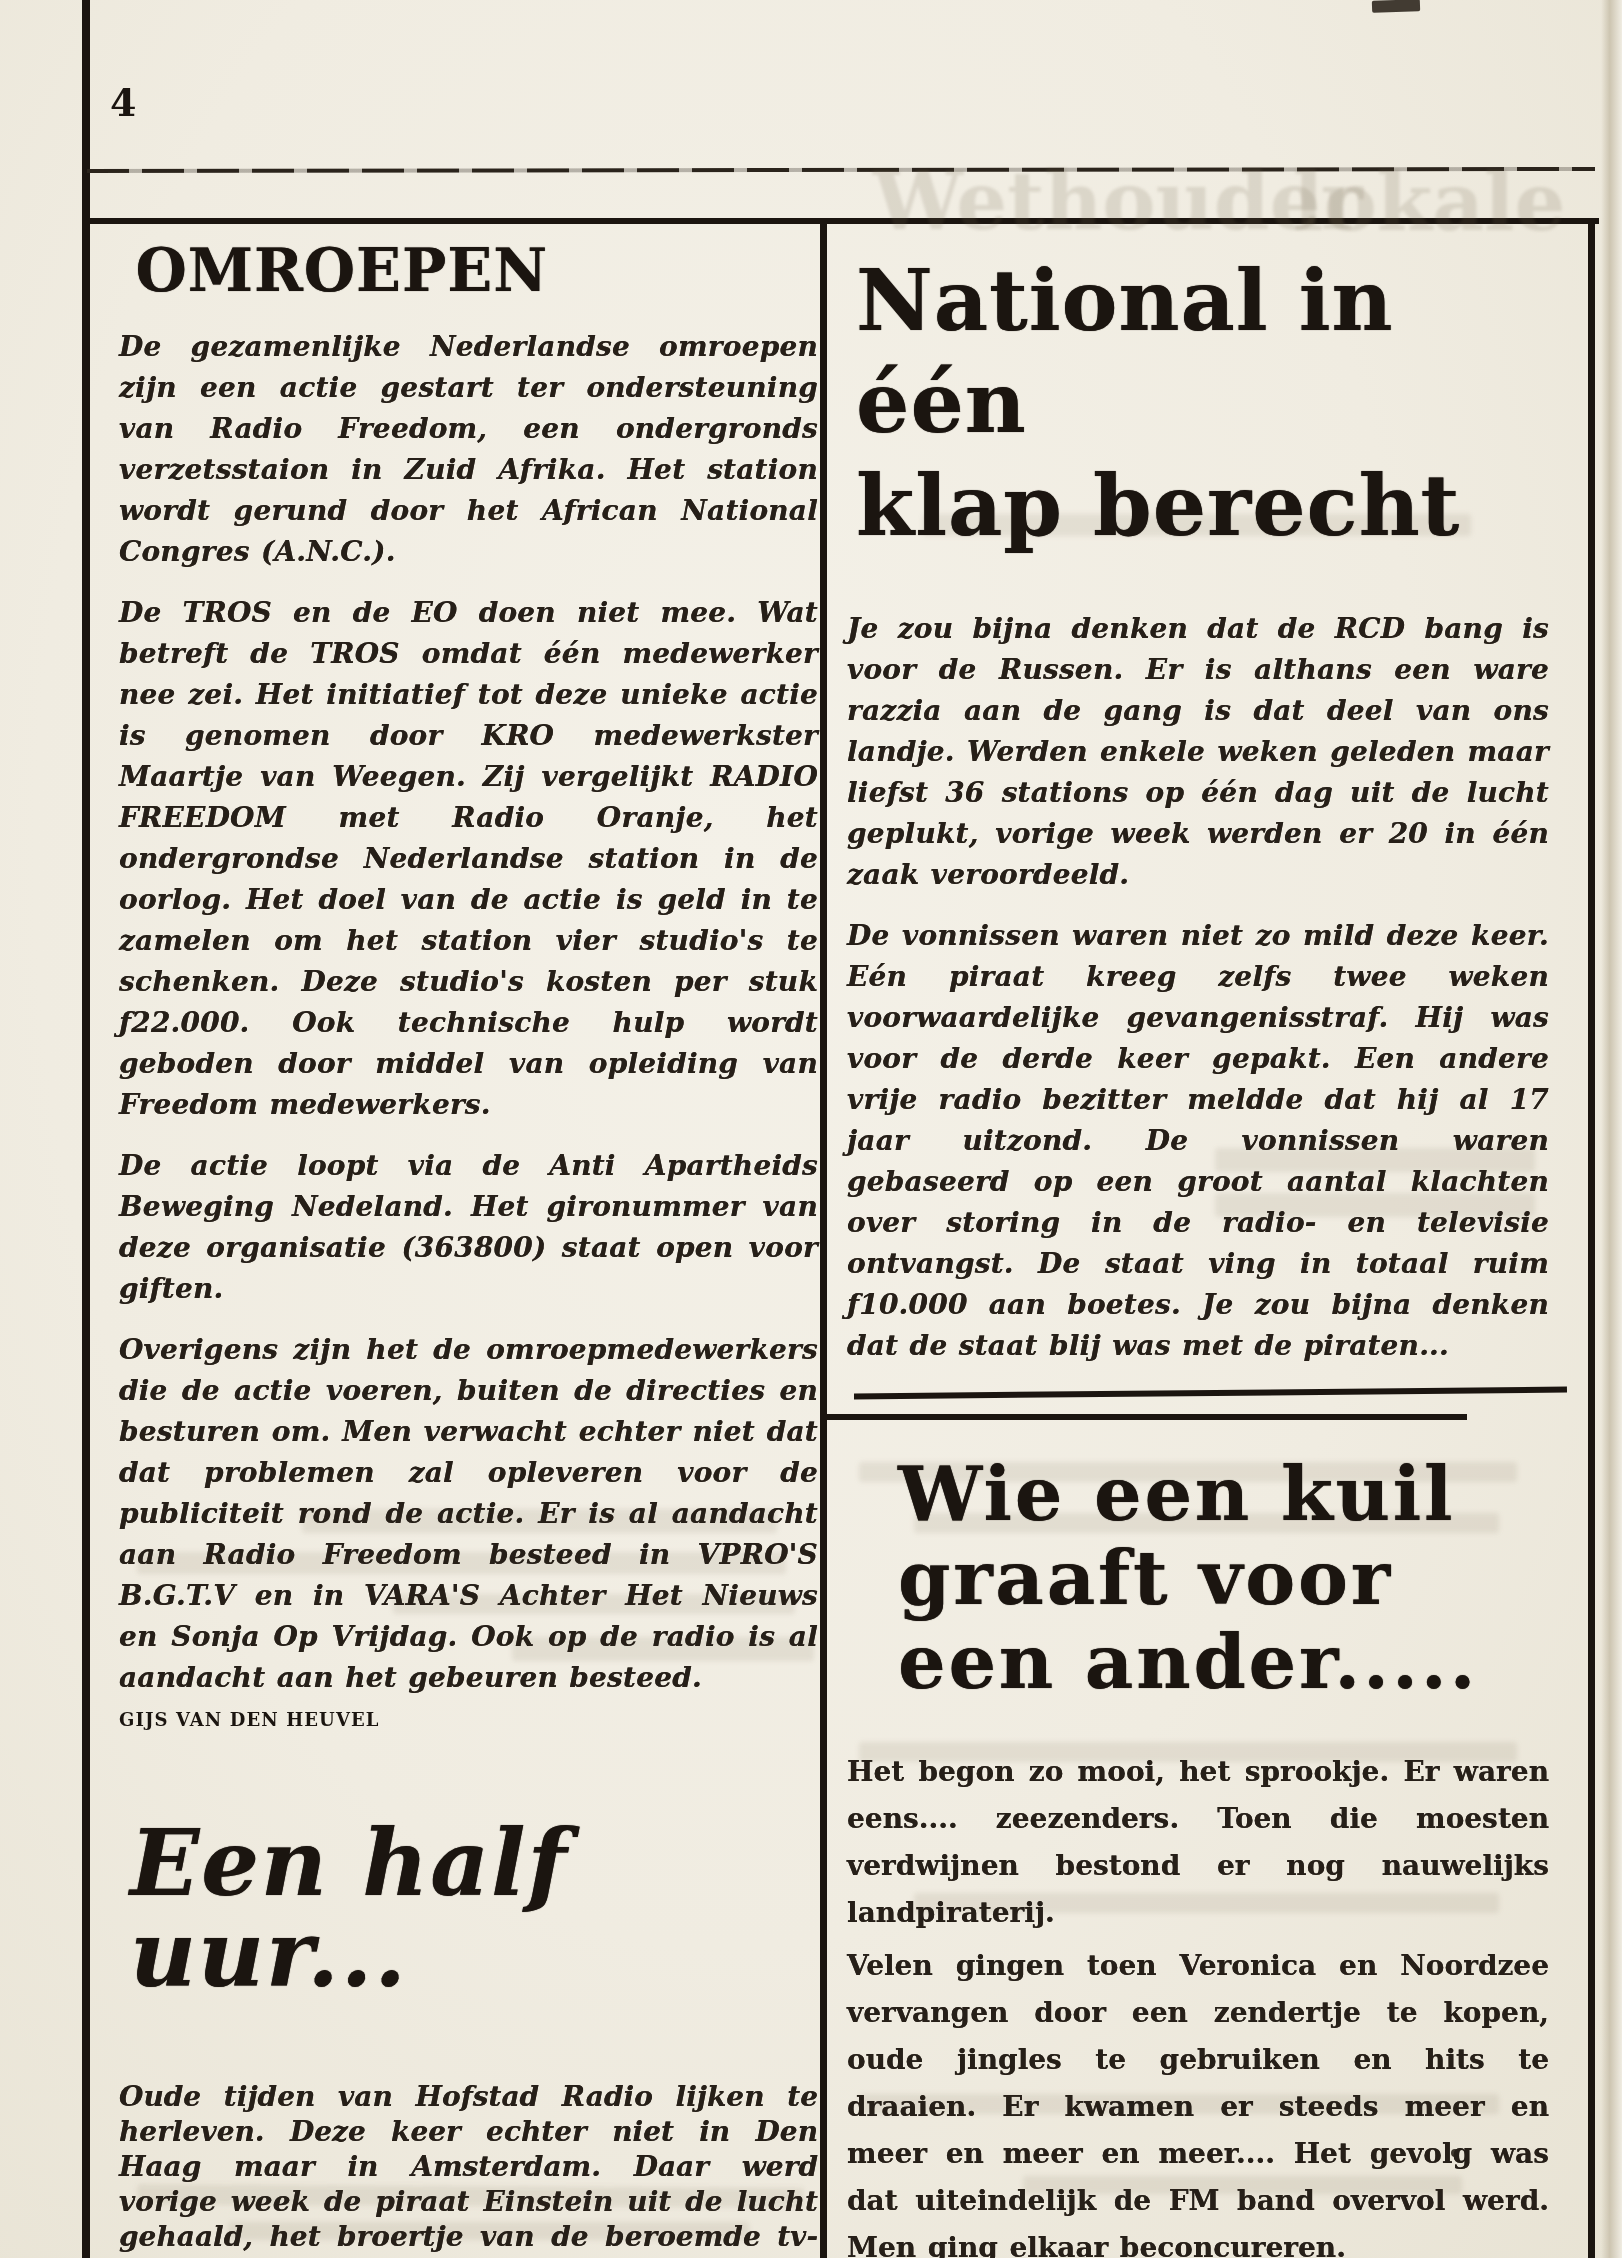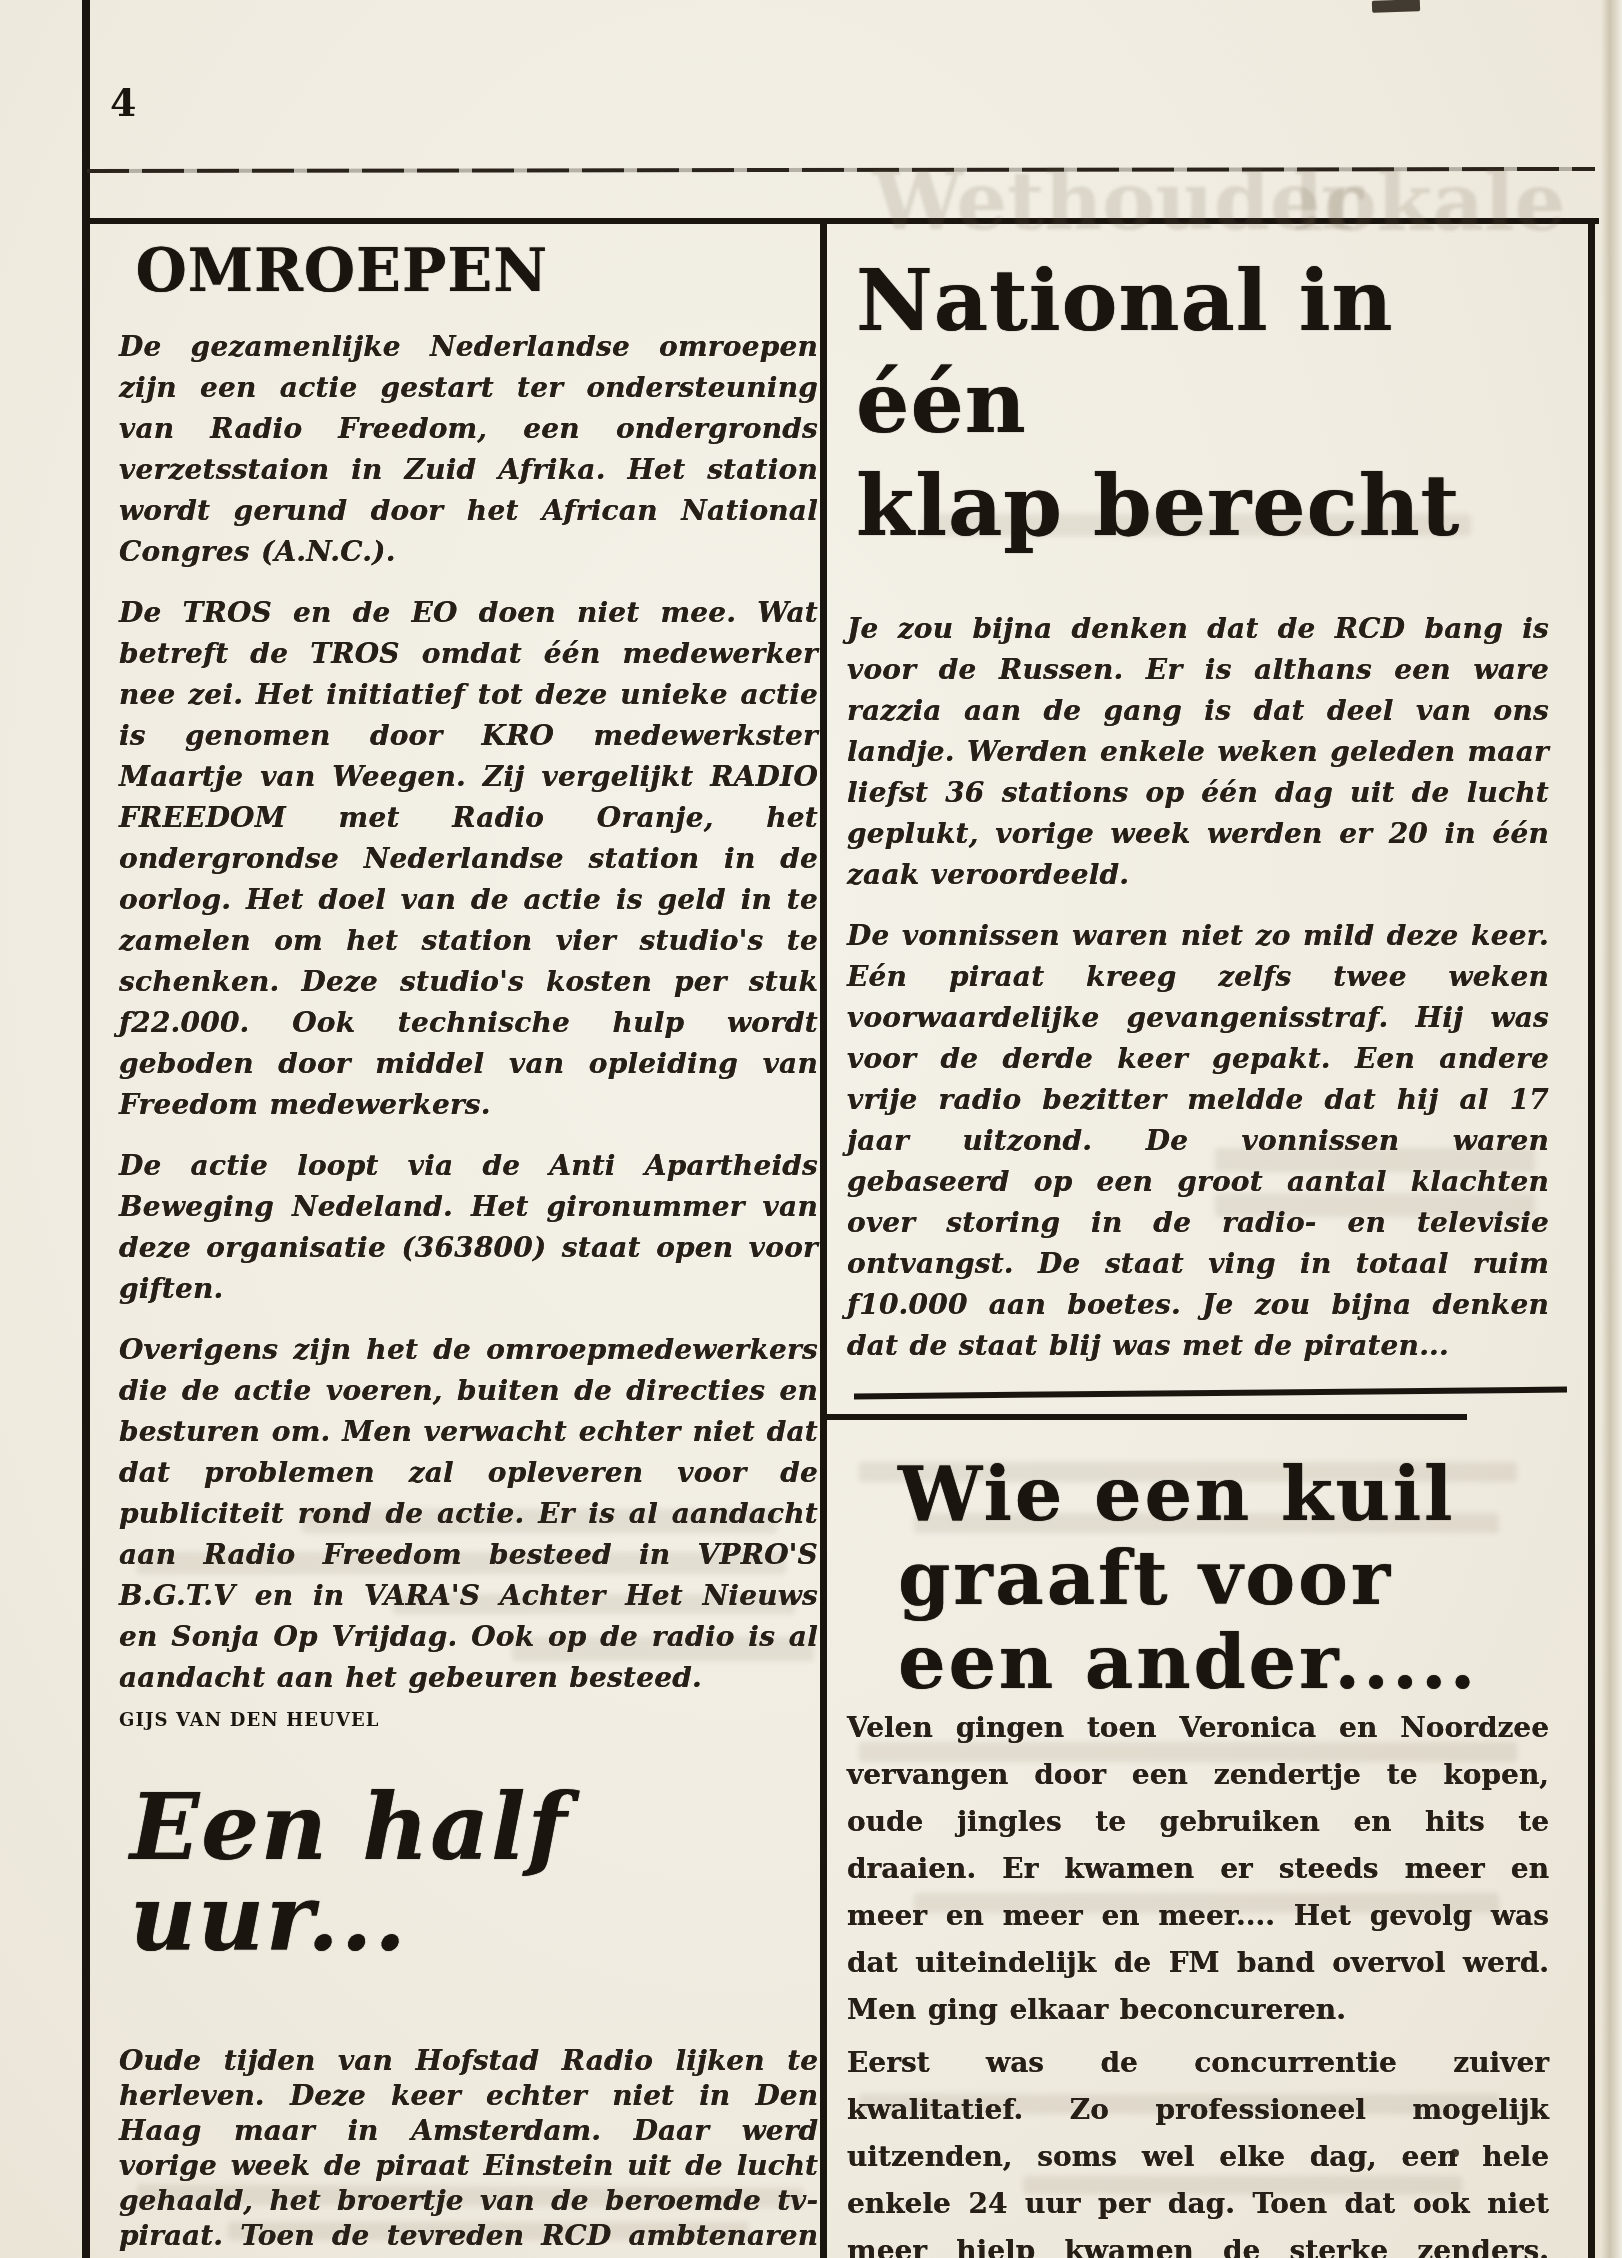--- a/index.html
+++ b/index.html
@@ -37,21 +37,21 @@
   .right-subhead{font-size:75px;margin:31px 0 0 51px;line-height:1.12;letter-spacing:2.7px;}
   .head-slab span{display:block;}
 
   .body-p{font-size:28px;line-height:41px;font-weight:bold;text-align:justify;
     margin:0 0 20px 0;letter-spacing:0.2px;word-spacing:1.4px;
     text-shadow:0 0 0.6px rgba(38,31,24,.85);font-style:italic;}
   .byline{font-size:18px;font-weight:bold;margin:11px 3.7px 0 0;
     letter-spacing:1.1px;color:var(--ink);}
 
   .ital-head{font-size:91px;font-weight:bold;font-style:italic;color:var(--ink);
-    margin:52px 0 0 11px;letter-spacing:1.8px;line-height:1;
+    margin:88px 0 0 11px;letter-spacing:1.8px;line-height:1;
     text-shadow:0 0 0.9px rgba(27,21,16,.9);}
   .ital-body{font-size:28px;line-height:35px;font-weight:bold;font-style:italic;
     text-align:justify;margin:79px 0 0 0;word-spacing:1.8px;
     text-shadow:0 0 0.6px rgba(38,31,24,.85);}
 
   .r1p1{margin-top:51px;}
   .dbl-rule{position:relative;height:31px;margin:24px 0 0 -20px;width:740px;}
   .dbl-rule .a{position:absolute;left:27.4px;top:0;width:713px;height:6.4px;background:var(--ink);transform:rotate(-0.55deg);}
   .dbl-rule .b{position:absolute;left:0;top:24px;width:640px;height:5.5px;background:var(--ink);}
   .wide-p{font-size:28px;line-height:47px;font-weight:bold;text-align:justify;
@@ -126,19 +126,20 @@
     <div class="dbl-rule">
       <div class="a"></div>
         <div class="b"></div>
     </div>
 
     <h2 class="head-slab right-subhead">
       <span>Wie een kuil</span>
       <span>graaft voor</span>
       <span>een ander.....</span>
     </h2>
+    <p class="wide-p wp-first">Het begon zo mooi, het sprookje. Er waren eens.... zeezenders. Toen die moesten verdwijnen bestond er nog nauwelijks landpiraterij.</p>
     <p class="wide-p">Velen gingen toen Veronica en Noordzee vervangen door een zendertje te kopen, oude jingles te gebruiken en hits te draaien. Er kwamen er steeds meer en meer en meer en meer.... Het gevolg was dat uiteindelijk de FM band overvol werd. Men ging elkaar beconcureren.</p>
     <p class="wide-p">Eerst was de concurrentie zuiver kwalitatief. Zo professioneel mogelijk uitzenden, soms wel elke dag, een hele enkele 24 uur per dag. Toen dat ook niet meer hielp kwamen de sterke zenders. Steeds sterker en sterker en sterker en sterker....</p>
 
   </div>
 
 </div>
 
 
 </body></html>

